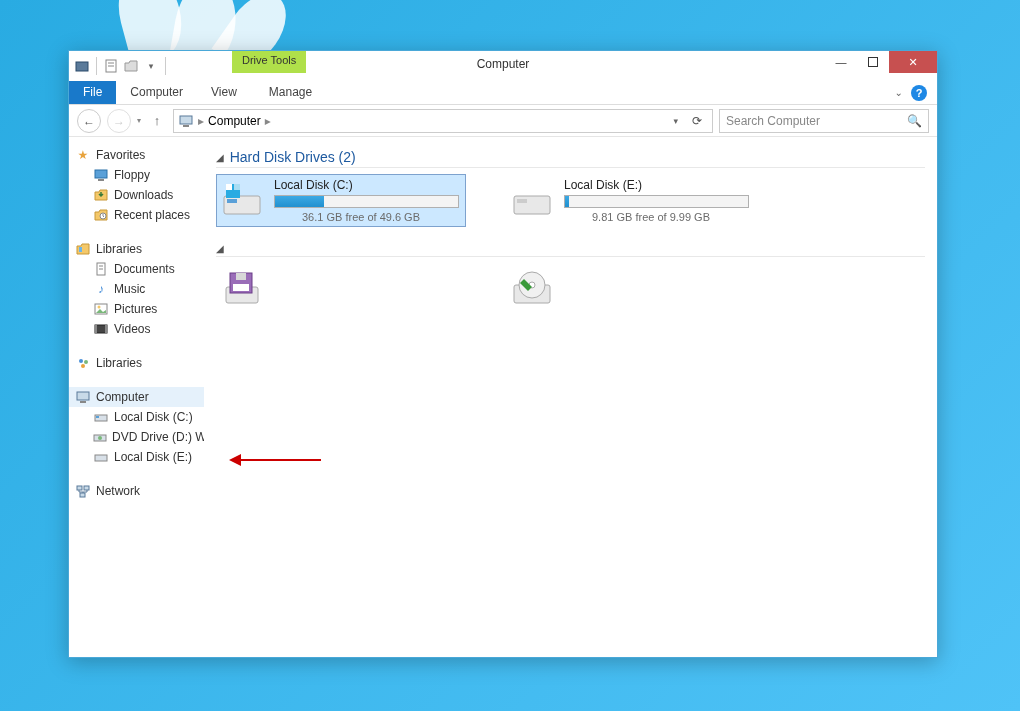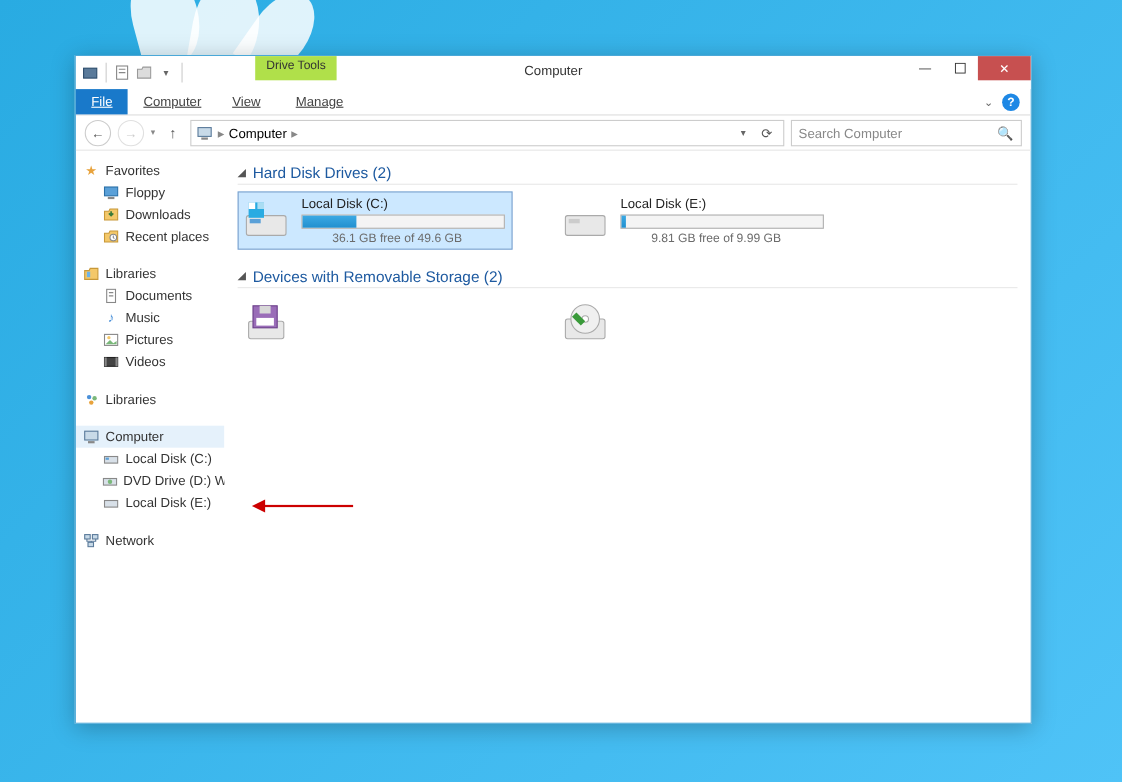--- a/index.html
+++ b/index.html
@@ -15,21 +15,21 @@
 .qat { display: flex; align-items: center; padding: 0 4px; gap: 2px; }
 .qat-btn { width: 18px; height: 18px; display: flex; align-items: center; justify-content: center; font-size: 11px; color: #555; }
 .qat-divider { width: 1px; height: 18px; background: #ccc; margin: 0 3px; }
 .drive-tools { position: absolute; left: 163px; top: 0; height: 22px; background: #b0e04a; font-size: 11px; padding: 3px 10px; color: #333; }
 .title-text { position: absolute; left: 50%; transform: translateX(-50%); top: 6px; font-size: 12px; color: #333; }
 .winctrl { margin-left: auto; display: flex; }
 .winbtn { width: 32px; height: 22px; display: flex; align-items: center; justify-content: center; font-size: 11px; color: #333; }
 .winbtn.close { background: #c75050; color: #fff; width: 48px; }
 
 .ribbon-tabs { height: 24px; display: flex; align-items: stretch; border-bottom: 1px solid #ddd; font-size: 12px; position: relative; }
-.rtab { padding: 4px 14px; color: #444; cursor: default; text-decoration: underline; }
+.rtab { padding: 4px 14px; color: #444; cursor: default; }
 .rtab.file { background: #1979ca; color: #fff; }
 .ribbon-right { margin-left: auto; display: flex; align-items: center; gap: 8px; padding-right: 10px; }
 .chev-down { font-size: 10px; color: #666; }
 .help-icon { width: 16px; height: 16px; border-radius: 50%; background: #1e88e5; color: #fff; font-size: 11px; font-weight: bold; display: flex; align-items: center; justify-content: center; }
 
 .addrbar { height: 32px; display: flex; align-items: center; padding: 4px 8px; gap: 6px; border-bottom: 1px solid #e5e5e5; }
 .navbtn { width: 24px; height: 24px; border: 1px solid #ccc; border-radius: 50%; display: flex; align-items: center; justify-content: center; font-size: 12px; color: #555; }
 .navbtn.disabled { color: #ccc; border-color: #e0e0e0; }
 .navhist { font-size: 8px; color: #888; }
 .up-arrow { width: 20px; text-align: center; color: #555; font-size: 13px; }
@@ -338,21 +338,20 @@
             <div class="drive-bar">
                 <div class="drive-fill" style="width:2%"></div>
               </div>
             <div class="drive-free">9.81 GB free of 9.99 GB</div>
           </div>
         </div>
       </div>
 
       <div class="section-head">
           <span class="expander">◢</span>
-          <span>Devices with Removable Storage (2)</span>
         </div>
       <div class="drives-row">
         <div class="drive">
           <div class="drive-ico">
               <svg width="44" height="44">
                 <rect x="6" y="20" width="32" height="16" rx="2" fill="#e8e8e8" stroke="#aaa"></rect>
                 <rect x="10" y="6" width="22" height="20" fill="#9a6db8" stroke="#6a3d88"></rect>
                 <rect x="16" y="6" width="10" height="7" fill="#d8d8d8"></rect>
                 <rect x="13" y="17" width="16" height="7" fill="#fff"></rect>
               </svg>

